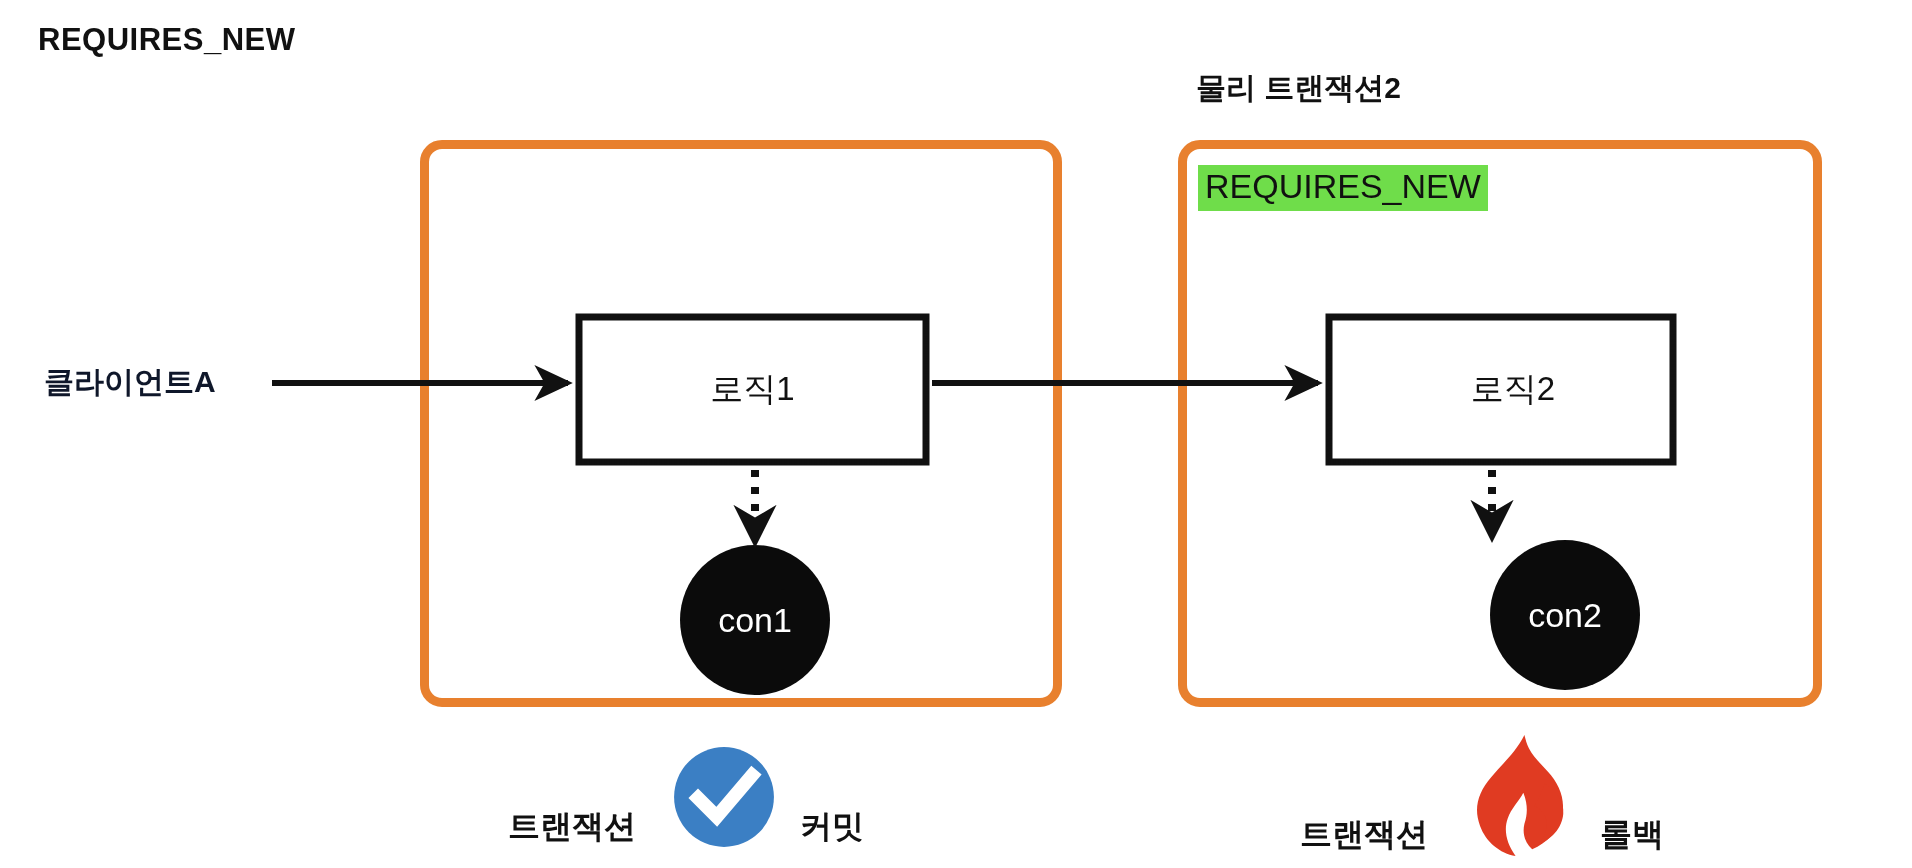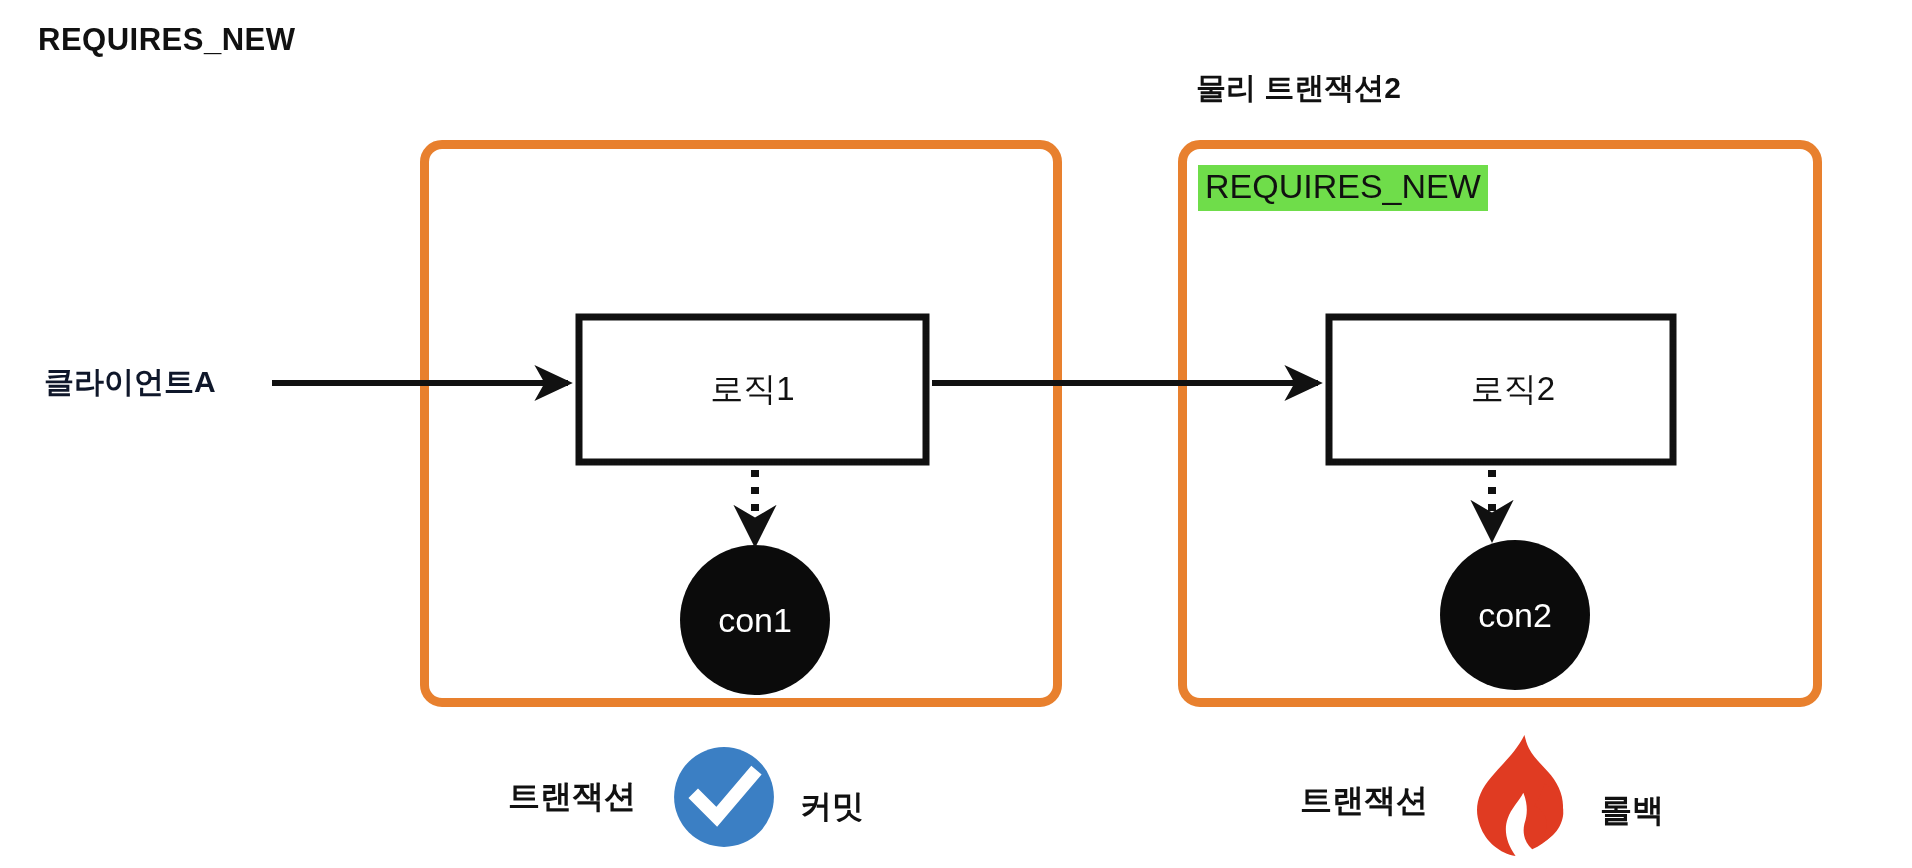--- a/index.html
+++ b/index.html
@@ -97,21 +97,21 @@
     border-radius: 50%;
     background: #0b0b0b;
     display: flex;
     align-items: center;
     justify-content: center;
     color: #ffffff;
     font-size: 34px;
     font-weight: normal;
   }
   #con1-circle { left: 680px; top: 545px; width: 150px; height: 150px; }
-  #con2-circle { left: 1440px; top: 540px; width: 150px; height: 150px; justify-content: center; }
+  #con2-circle { left: 1490px; top: 540px; width: 150px; height: 150px; justify-content: center; }
 
   
   .client-label {
     position: absolute;
     left: 44px;
     top: 362px;
     font-size: 30px;
     font-weight: bold;
     color: #0f172a;
     white-space: nowrap;
@@ -124,21 +124,21 @@
     top: 0;
     width: 1912px;
     height: 868px;
     pointer-events: none;
   }
 
   
   .status-row {
     position: absolute;
     display: flex;
-    align-items: center;
+    align-items: flex-end;
     white-space: nowrap;
   }
   #commit-row  { left: 508px;  top: 745px; }
   #rollback-row{ left: 1300px; top: 745px; }
 
   .status-text {
     font-size: 32px;
     font-weight: bold;
     color: #111111;
   }

